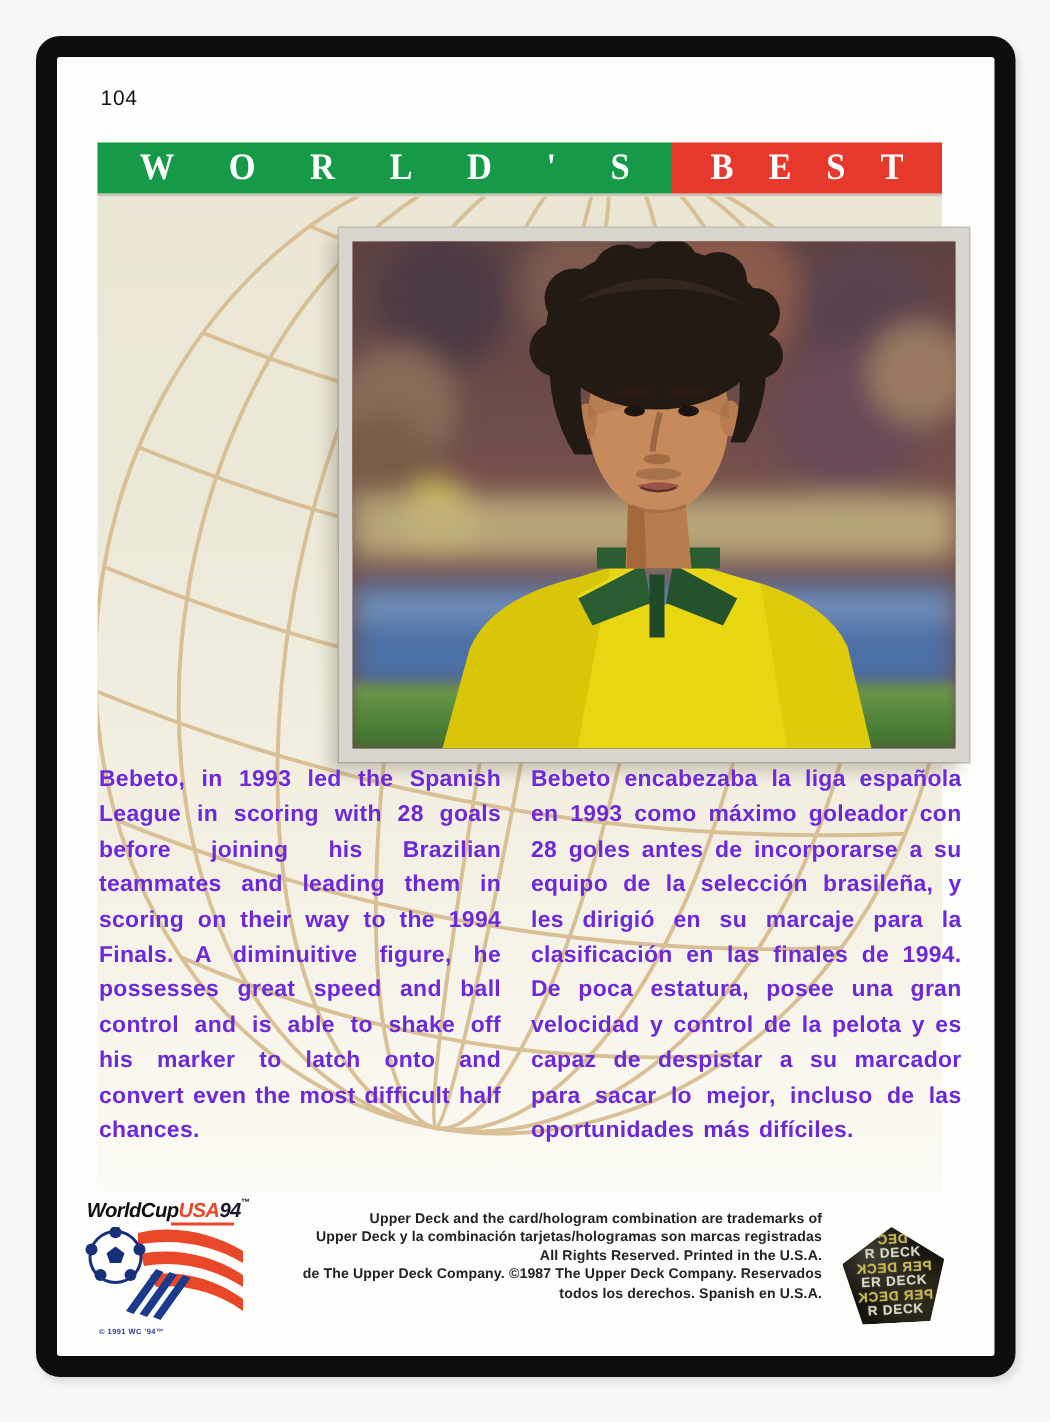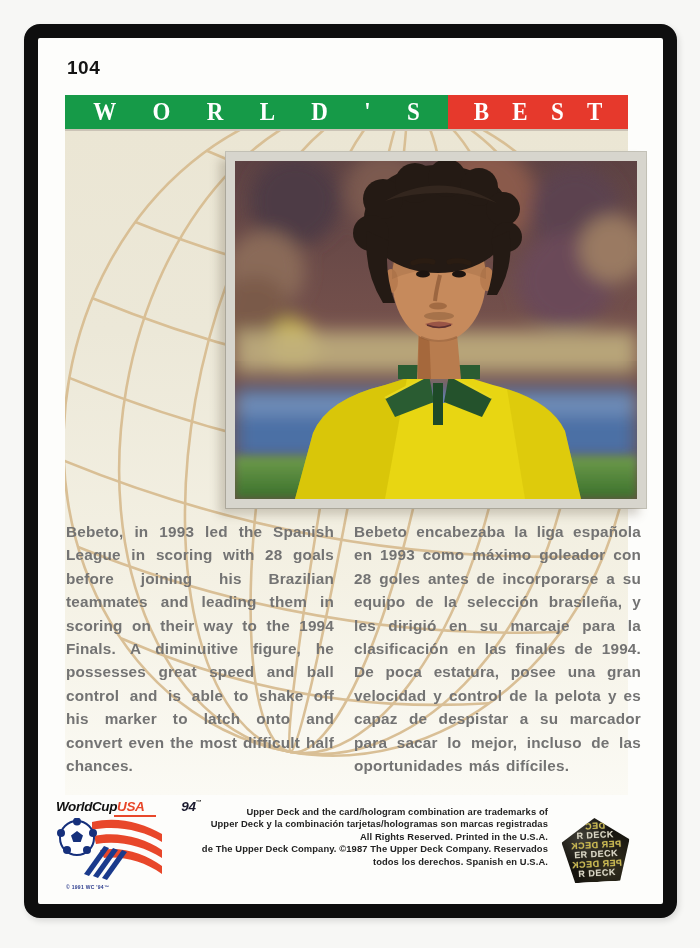--- a/index.html
+++ b/index.html
@@ -12,21 +12,21 @@
   
   .card{
     position:absolute;left:24px;top:24px;width:625px;height:866px;
     background:#fdfdfb;
     border:14px solid #0e0e0e;border-radius:16px;
     box-shadow:2px 3px 6px rgba(0,0,0,.12);
   }
   
   .card-number{
     position:absolute;left:67px;top:57px;
-    font-size:19px;font-weight:700;color:#141414;letter-spacing:.5px;
+    font-size:14px;font-weight:400;color:#141414;letter-spacing:.5px;
   }
   
   .banner{
     position:absolute;left:65px;top:95px;width:563px;height:34px;
     display:flex;
     border-bottom:2px solid rgba(110,85,55,.35);
     box-sizing:content-box;
   }
   .banner-seg{
     display:flex;justify-content:space-around;align-items:center;
@@ -47,35 +47,35 @@
   
   .photo-frame{
     position:absolute;left:226px;top:152px;width:402px;height:338px;
     background:#d7d5cd;
     padding:9px;
     box-shadow:-7px 7px 9px rgba(90,80,60,.25), 0 0 0 1px #c4c2b8;
   }
   .photo-frame svg{display:block;width:402px;height:338px;background:#6e4c48;}
   
   .bio{
-    position:absolute;top:520px;
-    font-weight:bold;color:#737373;
+    position:absolute;top:508px;
+    font-weight:bold;color:#6d28d9;
     font-size:15.3px;line-height:23.4px;
     text-align:justify;word-spacing:1.5px;letter-spacing:.2px;
   }
   .bio-en{left:66px;width:268px;}
   .bio-es{left:354px;width:287px;}
   
   .wclogo{position:absolute;left:56px;top:799px;width:112px;height:92px;}
   .wclogo .title{
     font-style:italic;font-weight:bold;font-size:13.5px;letter-spacing:-.4px;
     white-space:nowrap;text-align:center;color:#111;
   }
   .wclogo .title .usa{color:#e8472a;}
-  .wclogo .title .yr{color:#1a1a2e;padding-left:37px;}
+  .wclogo .title .yr{color:#1a1a2e;}
   .wclogo .title .tm{font-size:6px;vertical-align:top;}
   .wclogo .redline{height:2px;width:42px;background:#e8472a;margin:1px 0 1px 58px;}
   .wclogo .copyright{
     font-size:5px;color:#2a3a8c;font-weight:bold;margin:0 0 0 10px;letter-spacing:.3px;
   }
   
   .legal{
     position:absolute;left:158px;top:806px;width:390px;
     text-align:right;font-size:9.4px;font-weight:bold;color:#232323;
     line-height:12.4px;letter-spacing:.1px;

